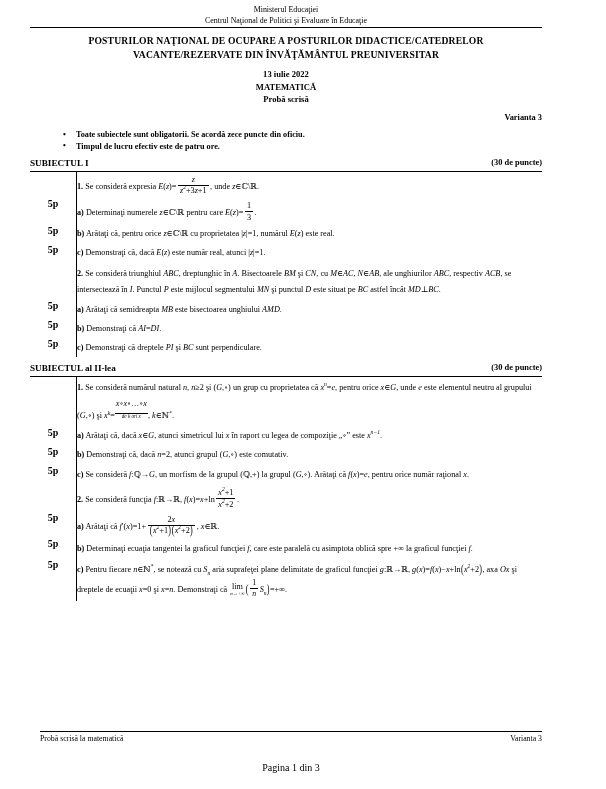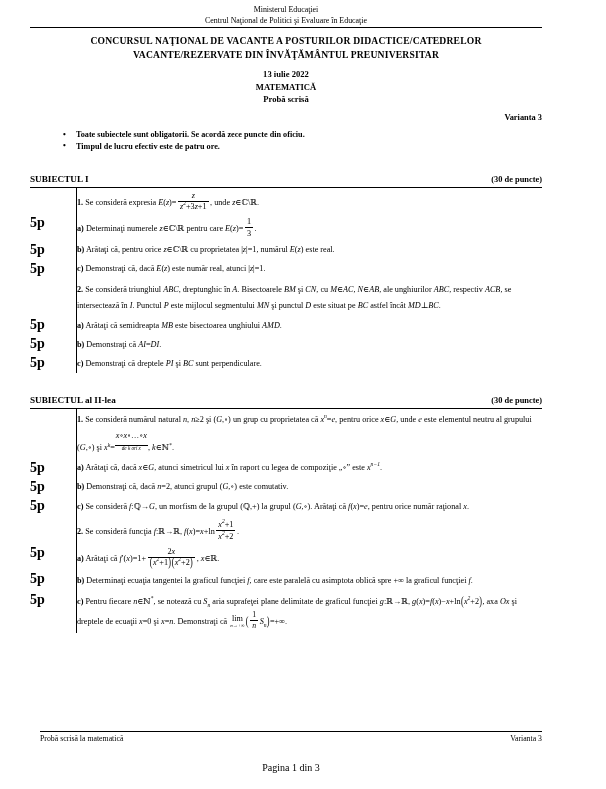--- a/index.html
+++ b/index.html
@@ -70,40 +70,40 @@
     position: absolute;
     left: 33px;
     top: -0.5px;
     font-size: 8px;
   }
 
   
   .subject-head {
     display: flex;
     justify-content: space-between;
-    align-items: flex-end;
+    align-items: flex-start;
     font-weight: bold;
     font-size: 9.2px;
-    margin-top: 22px;
+    margin-top: 6px;
   }
   .subject-head .pts { font-size: 8.4px; }
 
   
   .prob-table {
     width: 100%;
     border-collapse: collapse;
     border-top: 1.2px solid #000;
     margin-top: 1px;
   }
   .prob-table td { vertical-align: top; padding: 0; }
   .col-pts {
     width: 46px;
-    text-align: left;
-    font-weight: bold;
-    font-size: 14px;
+    text-align: center;
+    font-weight: bold;
+    font-size: 10px;
     padding-right: 5px;
     white-space: nowrap;
   }
   .col-body {
     border-left: 1.1px solid #000;
     padding-left: 7px;
   }
 
   .stmt { padding: 2.5px 0 2.5px 0; line-height: 1.72; }
   .stmt.tight { line-height: 1.95; }
@@ -212,21 +212,21 @@
 
 <div class="page">
 
   <div class="masthead">
     <div class="line">Ministerul Educaţiei</div>
     <div class="line">Centrul Naţional de Politici şi Evaluare în Educaţie</div>
   </div>
   <div class="rule-top"></div>
 
   <div class="title">
-    <div>CONCURSUL NAŢIONAL DE VACANTE A POSTURILOR DIDACTICE/CATEDRELOR</div>
+    <div>POSTURILOR NAŢIONAL DE OCUPARE A POSTURILOR DIDACTICE/CATEDRELOR</div>
     <div>VACANTE/REZERVATE DIN ÎNVĂŢĂMÂNTUL PREUNIVERSITAR</div>
   </div>
 
   <div class="subhead">
     <div>13 iulie 2022</div>
     <div>MATEMATICĂ</div>
     <div>Probă scrisă</div>
   </div>
 
   <div class="variant-top">Varianta 3</div>

